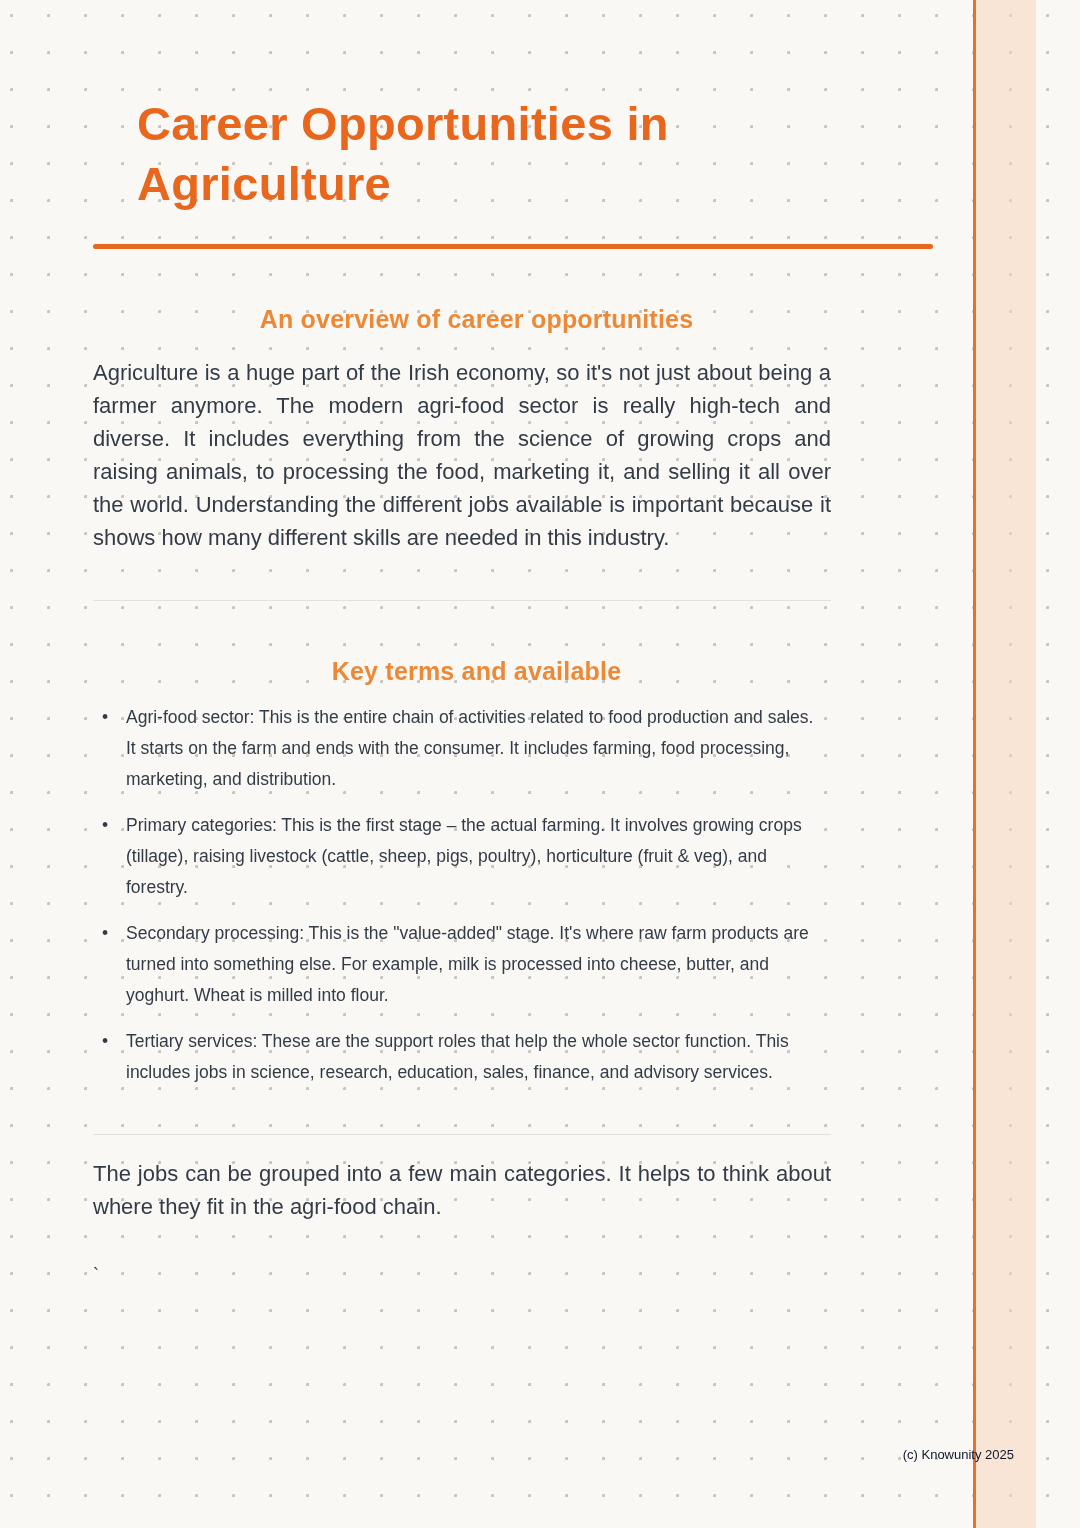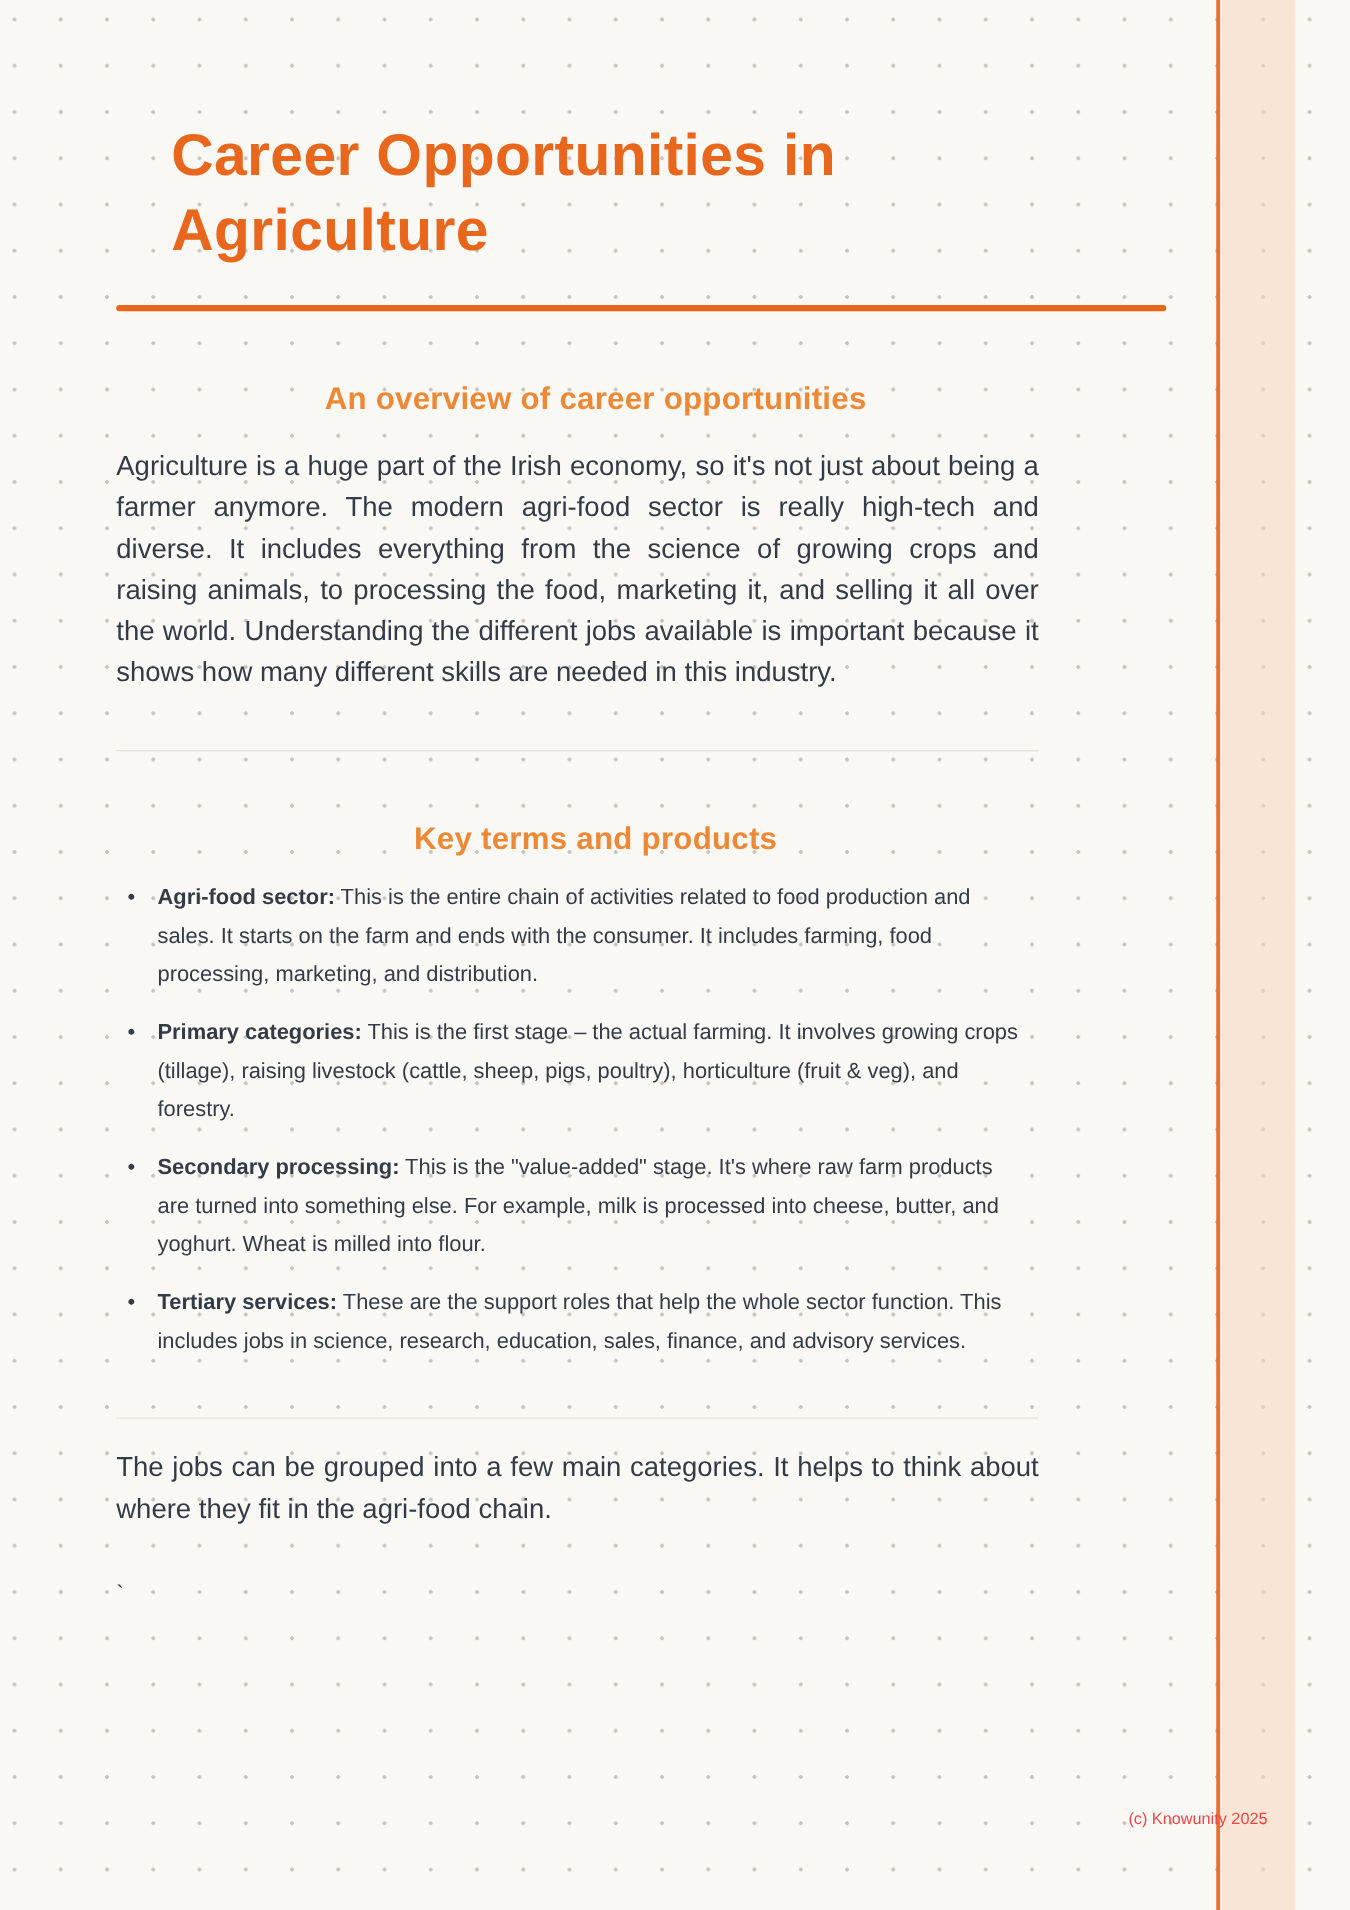--- a/index.html
+++ b/index.html
@@ -100,34 +100,34 @@
     margin-top: 15px;
   }
 
   ul.bullet-list li .bullet-dot {
     position: absolute;
     left: 9px;
     top: 0;
     font-size: 17.5px;
   }
 
-  .term { font-weight: bold; }
+  .term { font-weight: normal; }
 
   .stray-mark {
     margin-top: 42px;
     font-size: 18px;
     color: #333B47;
   }
 
   .footer-copyright {
     position: absolute;
     right: 66px;
     bottom: 66px;
     font-size: 13px;
-    color: #ef4444;
+    color: #0f172a;
     z-index: 3;
   }
 </style>
 </head>
 <body>
 
 <div class="side-strip"></div>
 <div class="side-line"></div>
 
 <div class="content">
@@ -135,21 +135,21 @@
   <h1 class="page-title">Career Opportunities in Agriculture</h1>
 
   <hr class="title-rule">
 
   <h2 class="section-heading">An overview of career opportunities</h2>
 
   <p class="body-text">Agriculture is a huge part of the Irish economy, so it's not just about being a farmer anymore. The modern agri-food sector is really high-tech and diverse. It includes everything from the science of growing crops and raising animals, to processing the food, marketing it, and selling it all over the world. Understanding the different jobs available is important because it shows how many different skills are needed in this industry.</p>
 
   <hr class="section-divider">
 
-  <h2 class="section-heading">Key terms and products</h2>
+  <h2 class="section-heading">Key terms and available</h2>
 
   <ul class="bullet-list">
     <li>
       <span class="bullet-dot">•</span><span class="term">Agri-food sector:</span><span> This is the entire chain of activities related to food production and sales. It starts on the farm and ends with the consumer. It includes farming, food processing, marketing, and distribution.</span>
     </li>
     <li>
       <span class="bullet-dot">•</span><span class="term">Primary categories:</span><span> This is the first stage – the actual farming. It involves growing crops (tillage), raising livestock (cattle, sheep, pigs, poultry), horticulture (fruit &amp; veg), and forestry.</span>
     </li>
     <li>
       <span class="bullet-dot">•</span><span class="term">Secondary processing:</span><span> This is the "value-added" stage. It's where raw farm products are turned into something else. For example, milk is processed into cheese, butter, and yoghurt. Wheat is milled into flour.</span>

